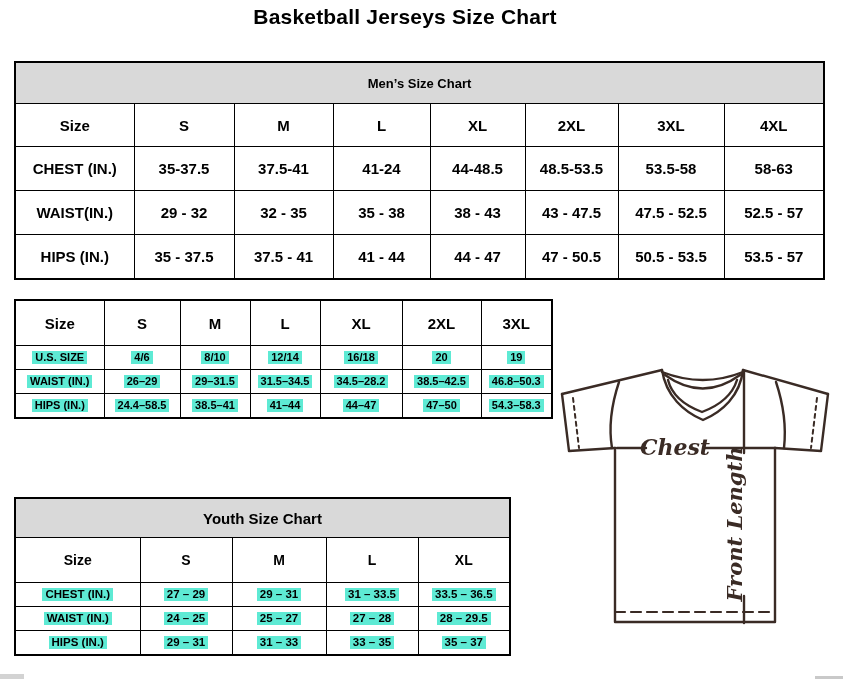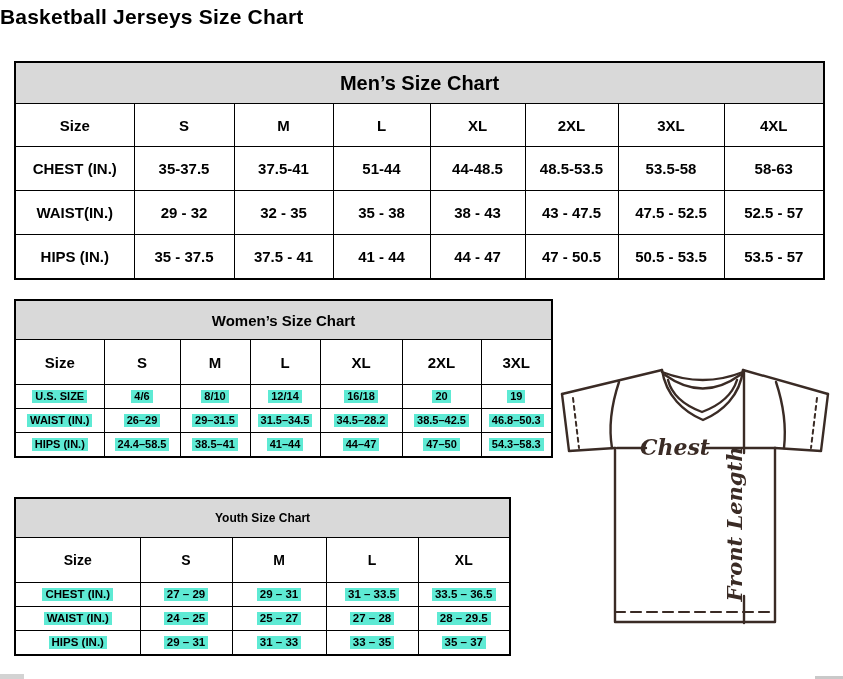--- a/index.html
+++ b/index.html
@@ -1,46 +1,46 @@
 <!DOCTYPE html>
 <html><head>
 <meta charset="utf-8">
 <style>
   html,body{margin:0;padding:0;}
   body{
     width:843px;height:679px;position:relative;background:#ffffff;
     font-family:"Liberation Sans",sans-serif;color:#000;overflow:hidden;
   }
   .page-title{
-    position:absolute;top:5px;left:0;width:810px;text-align:left;
+    position:absolute;top:5px;left:0;width:810px;text-align:center;
     font-size:21px;font-weight:bold;letter-spacing:.2px;
   }
   table.sizetable{
     position:absolute;border-collapse:collapse;table-layout:fixed;
     border:2.5px solid #000;font-weight:bold;
   }
   table.sizetable td, table.sizetable th{
     border:1.4px solid #000;text-align:center;vertical-align:middle;padding:0;
     font-weight:bold;overflow:hidden;white-space:nowrap;
   }
-  tr.band td{background:#d9d9d9;font-size:20px;}
+  tr.band td{background:#d9d9d9;font-size:13px;}
   
   #mens{left:14px;top:61px;width:809px;}
   #mens tr.band td{height:40px;}
   #mens tr.hdr th{height:42px;font-size:15px;}
   #mens tr.data td, #mens tr.data th{height:43px;font-size:15px;}
   #mens th.rowlabel{font-size:14px;}
   
   #womens{left:14px;top:299px;width:537px;}
   #womens tr.band td{height:38px;font-size:15px;}
   #womens tr.hdr th{height:44px;font-size:15px;}
   #womens tr.data td, #womens tr.data th{height:23px;font-size:11px;}
   
   #youth{left:14px;top:497px;width:495px;}
-  #youth tr.band td{height:38px;font-size:12px;}
+  #youth tr.band td{height:38px;font-size:15px;}
   #youth tr.hdr th{height:44px;font-size:14px;}
   #youth tr.data td, #youth tr.data th{height:23px;font-size:11.5px;}
   .hl{background:#5eead4;padding:0 3px;line-height:1.1;display:inline-block;}
   
   #jersey{position:absolute;left:556px;top:358px;}
   .frag-left{position:absolute;left:0;top:674px;width:24px;height:5px;background:#d3d3d3;}
   .frag-right{position:absolute;left:815px;top:676px;width:28px;height:3px;background:#c9c9c9;}
 </style>
 </head>
 <body>
@@ -69,21 +69,21 @@
     <th>L</th>
     <th>XL</th>
     <th>2XL</th>
     <th>3XL</th>
     <th>4XL</th>
   </tr>
   <tr class="data">
     <th class="rowlabel">CHEST (IN.)</th>
     <td>35-37.5</td>
     <td>37.5-41</td>
-    <td>51-44</td>
+    <td>41-24</td>
     <td>44-48.5</td>
     <td>48.5-53.5</td>
     <td>53.5-58</td>
     <td>58-63</td>
   </tr>
   <tr class="data">
     <th class="rowlabel">WAIST(IN.)</th>
     <td>29 - 32</td>
     <td>32 - 35</td>
     <td>35 - 38</td>
@@ -109,23 +109,20 @@
   <colgroup>
     <col style="width:89px">
       <col style="width:76px">
       <col style="width:70px">
       <col style="width:70px">
     <col style="width:82px">
       <col style="width:79px">
       <col style="width:71px">
   </colgroup>
   <tbody>
-      <tr class="band">
-    <td colspan="7">Women’s Size Chart</td>
-  </tr>
   <tr class="hdr">
     <th>Size</th>
     <th>S</th>
     <th>M</th>
     <th>L</th>
     <th>XL</th>
     <th>2XL</th>
     <th>3XL</th>
   </tr>
   <tr class="data">

